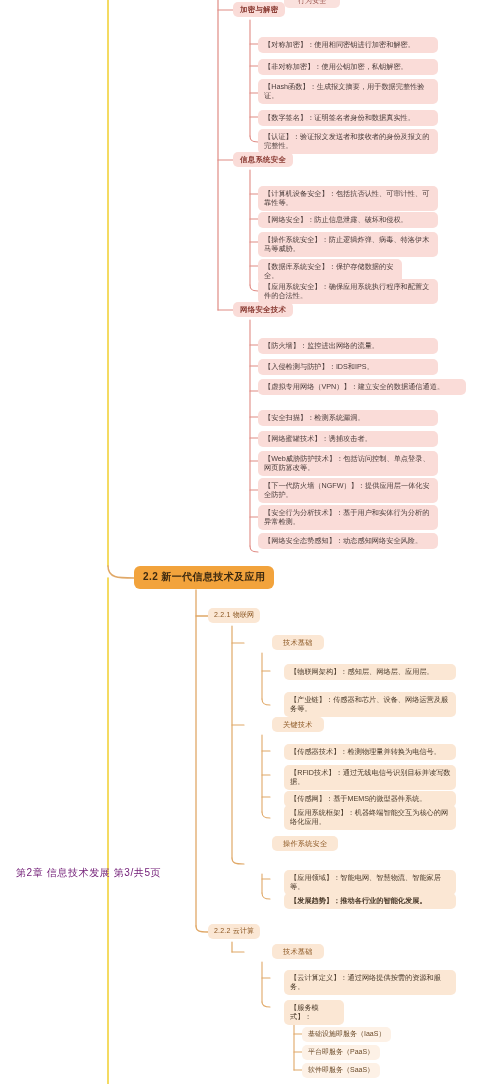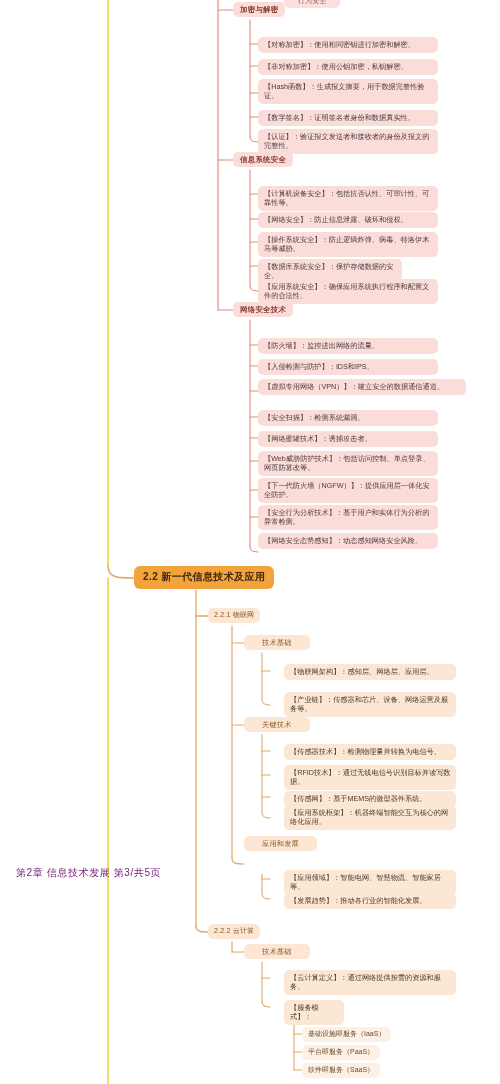--- a/index.html
+++ b/index.html
@@ -58,22 +58,23 @@
     background: #fbe7d4;
     color: #4a3a2a;
     font-size: 7.2px;
     padding: 3.2px 5px 3.2px 6px;
     margin-left: 14px;
   }
   .cat-orange {
     background: #fbe7d4;
     color: #8a5520;
     font-size: 7.2px;
-    padding: 3px 18px;
+    padding: 3px 11px;
     letter-spacing: .2px;
+    margin-left: 28px;
   }
   .sub-orange {
     background: #fbe7d4;
     color: #8a5520;
     font-size: 7px;
     padding: 3px 6px;
     letter-spacing: .2px;
   }
   .plain-orange {
     background: #fdf1e6;
@@ -221,23 +222,23 @@
   <div class="node cat-orange" style="left:244px; top:635px;">技术基础</div>
   <div class="node leaf-orange" style="left:270px; top:664px; width:172px;">【物联网架构】：感知层、网络层、应用层。</div>
   <div class="node leaf-orange" style="left:270px; top:692px; width:172px;">【产业链】：传感器和芯片、设备、网络运营及服务等。</div>
 
   <div class="node cat-orange" style="left:244px; top:717px;">关键技术</div>
   <div class="node leaf-orange" style="left:270px; top:744px; width:172px;">【传感器技术】：检测物理量并转换为电信号。</div>
   <div class="node leaf-orange" style="left:270px; top:765px; width:172px;">【RFID技术】：通过无线电信号识别目标并读写数据。</div>
   <div class="node leaf-orange" style="left:270px; top:791px; width:172px;">【传感网】：基于MEMS的微型器件系统。</div>
   <div class="node leaf-orange" style="left:270px; top:805px; width:172px;">【应用系统框架】：机器终端智能交互为核心的网络化应用。</div>
 
-  <div class="node cat-orange" style="left:244px; top:836px;">应用和发展</div>
+  <div class="node cat-orange" style="left:244px; top:836px;">操作系统安全</div>
   <div class="node leaf-orange" style="left:270px; top:870px; width:172px;">【应用领域】：智能电网、智慧物流、智能家居等。</div>
-  <div class="node leaf-orange" style="left:270px; top:893px; width:172px;">【发展趋势】：推动各行业的智能化发展。</div>
+  <div class="node leaf-orange" style="left:270px; top:893px; width:172px;font-weight:bold;">【发展趋势】：推动各行业的智能化发展。</div>
 
   <div class="node sub-orange" style="left:208px; top:924px;">2.2.2 云计算</div>
 
   <div class="node cat-orange" style="left:244px; top:944px;">技术基础</div>
 
   <div class="node leaf-orange" style="left:270px; top:970px; width:172px;">【云计算定义】：通过网络提供按需的资源和服务。</div>
   <div class="node leaf-orange" style="left:270px; top:1000px; width:60px;">【服务模式】：</div>
 
   <div class="node plain-orange" style="left:302px; top:1027px;">基础设施即服务（IaaS）</div>
   <div class="node plain-orange" style="left:302px; top:1045px;">平台即服务（PaaS）</div>

